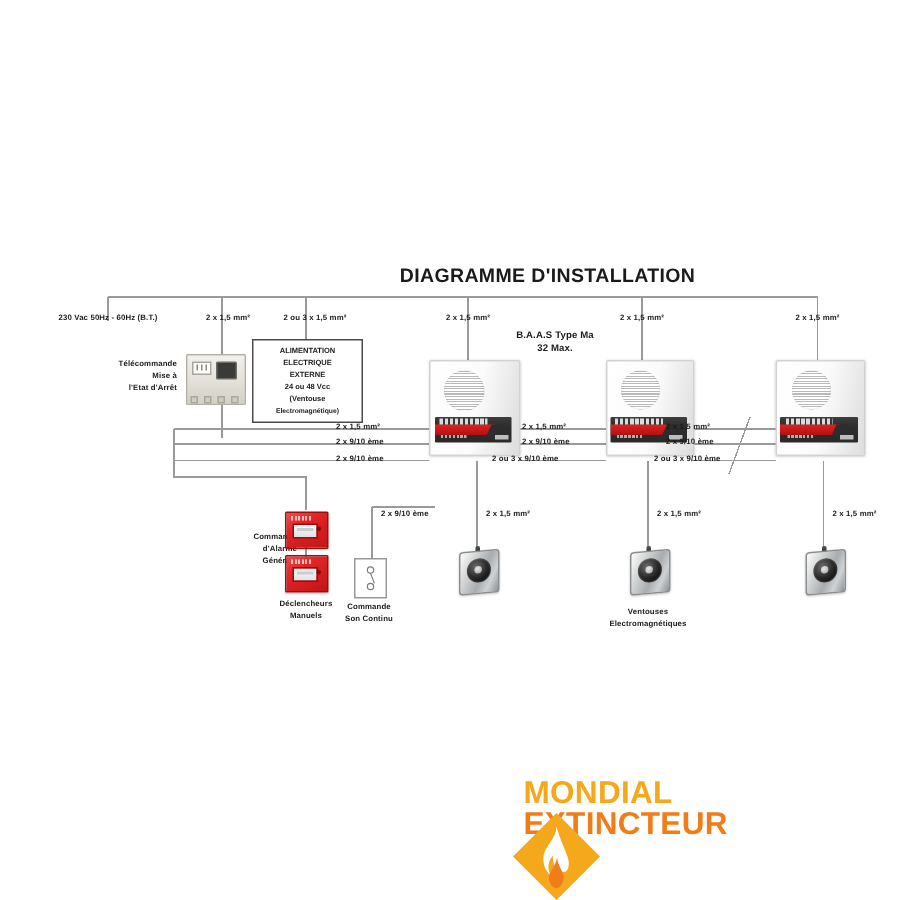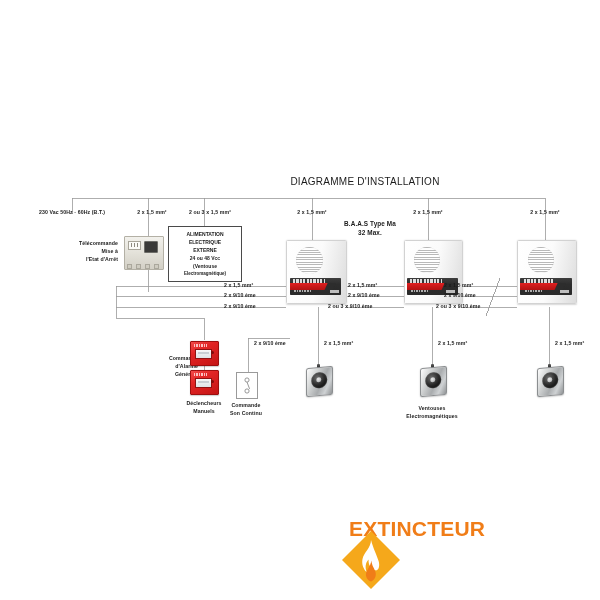--- a/index.html
+++ b/index.html
@@ -6,21 +6,21 @@
   body{
     width:600px;height:600px;background:#ffffff;
     font-family:"Liberation Sans", sans-serif;
     position:relative;overflow:hidden;
     -webkit-font-smoothing:antialiased;
   }
   #stage{position:absolute;left:0;top:0;width:600px;height:600px;}
   .lbl{position:absolute;color:#1b1b1b;font-size:5.2px;letter-spacing:.1px;white-space:nowrap;line-height:1.5;}
   .lbl.b{font-weight:bold;}
   .ctr{text-align:center;transform:translateX(-50%);}
-  .title{position:absolute;font-size:10px;font-weight:normal;color:#1b1b1b;letter-spacing:.25px;white-space:nowrap;transform:translateX(-50%);}
+  .title{position:absolute;font-size:13px;font-weight:bold;color:#1b1b1b;letter-spacing:.25px;white-space:nowrap;transform:translateX(-50%);}
   svg{position:absolute;left:0;top:0;}
 
   
   .psu{
     position:absolute;border:1.1px solid #4a4a4a;background:#fff;
     text-align:center;font-size:5px;font-weight:bold;color:#1b1b1b;
     line-height:1.62;padding:3px 2px;box-sizing:border-box;
   }
   
   .din{position:absolute;}
@@ -321,17 +321,18 @@
                  C 38 43.5, 40.4 38, 38.6 32
                  C 37 26.6, 33.4 20, 31 11 Z" fill="#FFFFFF"></path>
         <path d="M31.4 31.5
                  C 31.8 37, 34.6 39.4, 35.6 43.4
                  C 36.5 47.2, 34.4 51.2, 31 52.4
                  C 27.5 51.4, 25.3 47.8, 26.1 44
                  C 26.9 40.4, 30.2 38, 31.4 31.5 Z" fill="#F07D18"></path>
       </svg>
     </div>
     <div class="txt">
+      <div class="l1" style="color:#F5A81B;">MONDIAL</div>
       <div class="l2" style="color:#F07D18;">EXTINCTEUR</div>
     </div>
   </div>
 
 </div>
 
 </body></html>

